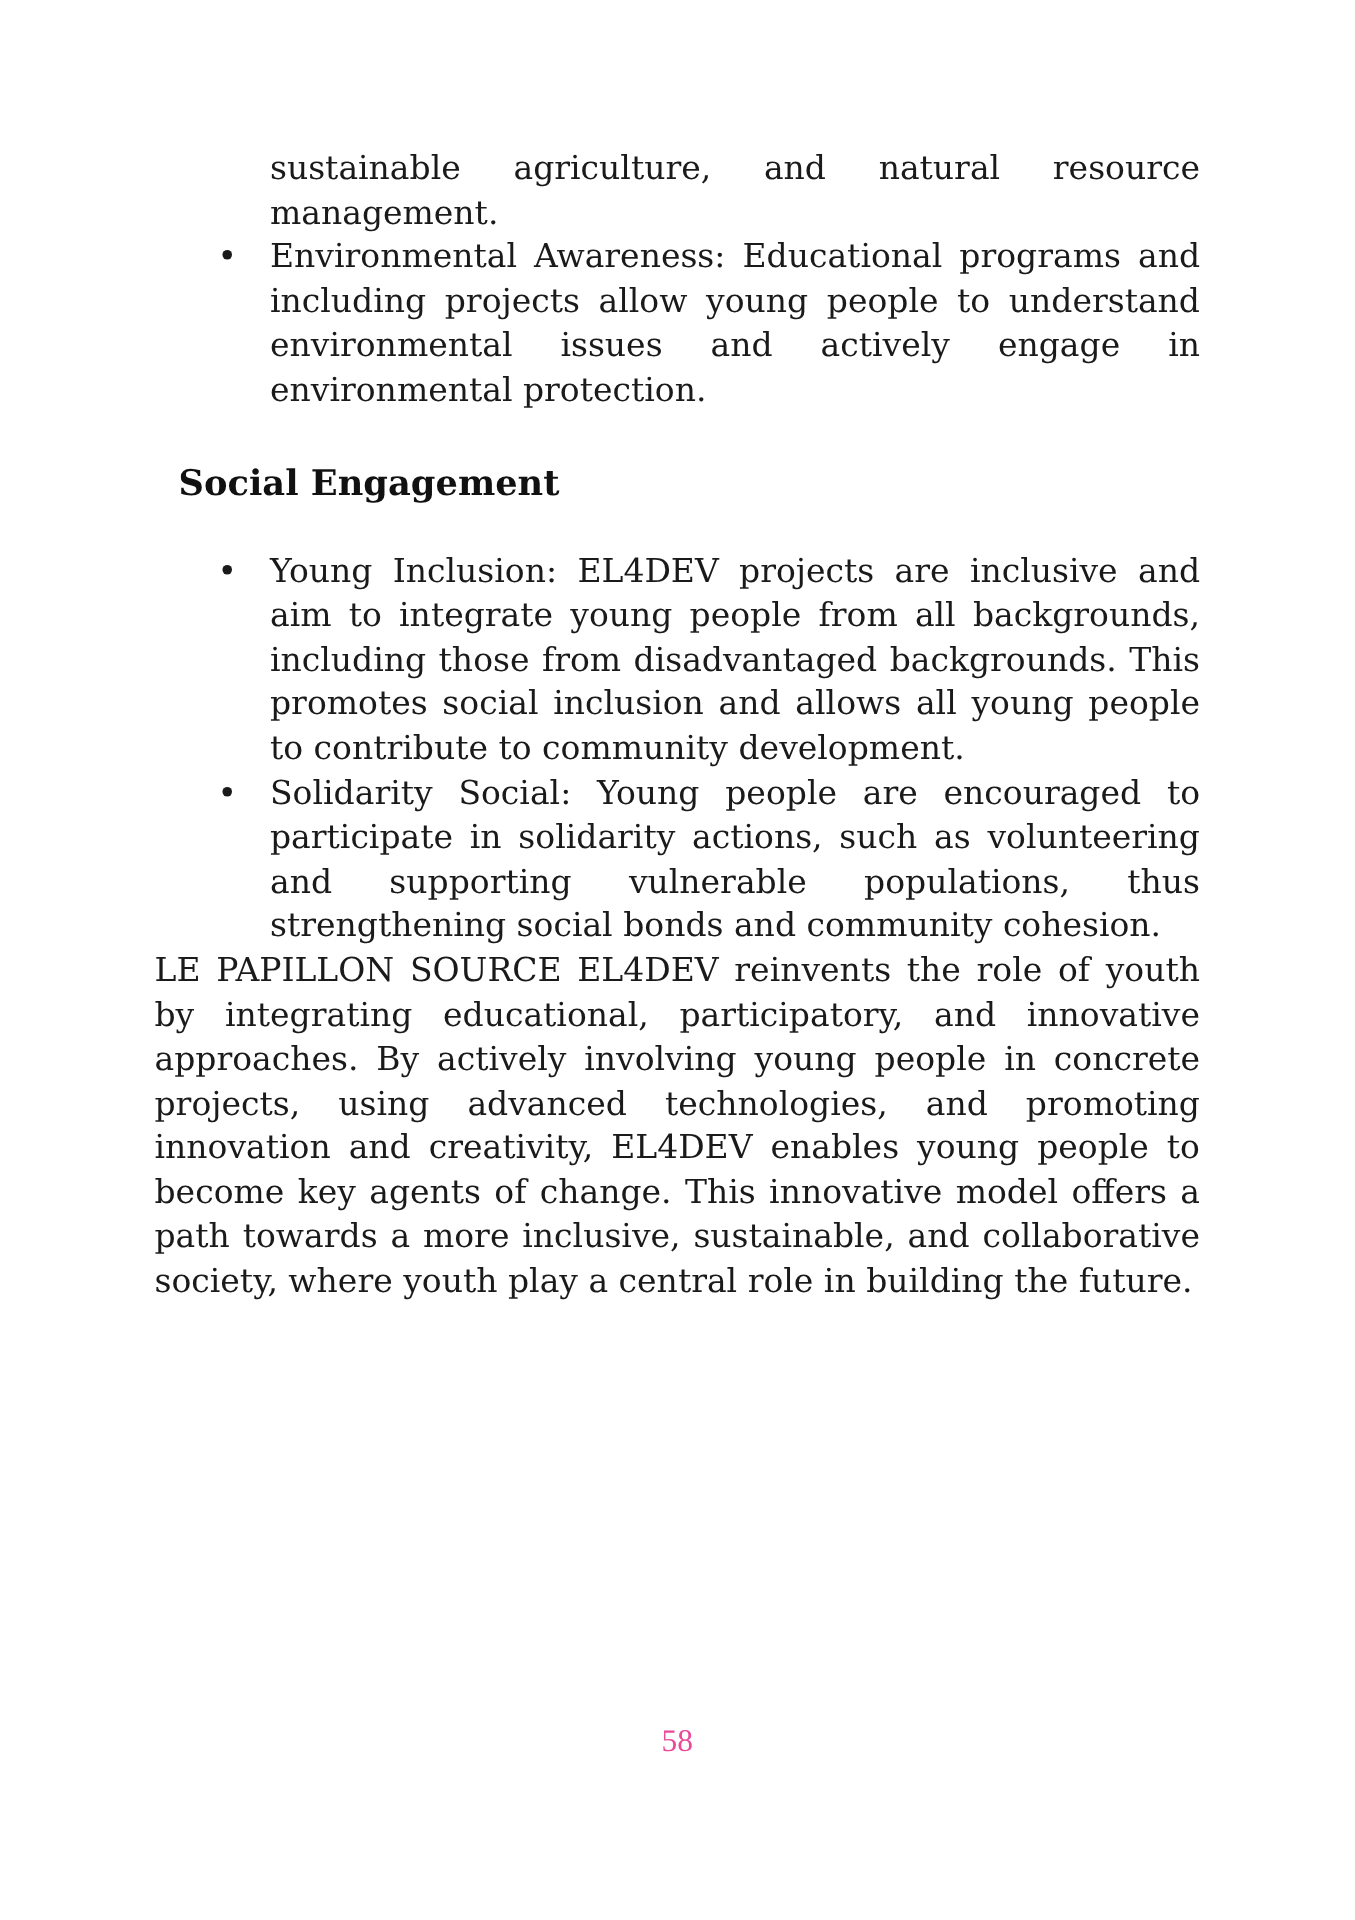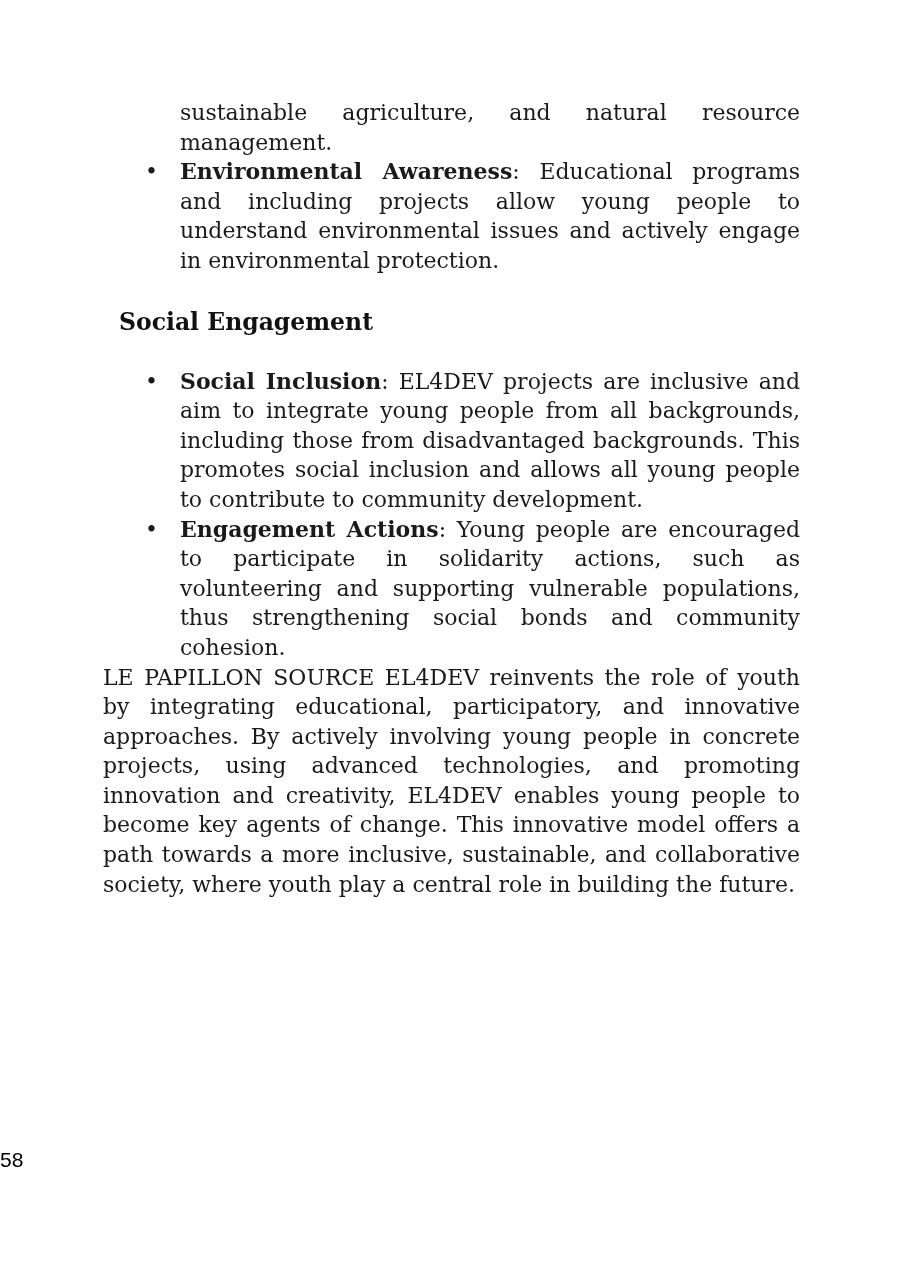--- a/index.html
+++ b/index.html
@@ -39,66 +39,67 @@
   .list-item .bullet {
     position: absolute;
     left: 42px;
     top: 0;
   }
   .continuation {
     padding-left: 77px;
     margin: 0;
   }
   .term {
-    font-weight: bold;
+    font-weight: normal;
   }
   h2.section-heading {
     font-size: 23.5px;
     line-height: 33px;
     font-weight: bold;
     margin: 30px 0 28px 16px;
     color: #111111;
   }
   h2.section-heading.conclusion {
     margin: 31px 0 27px 0;
   }
   .footer {
     position: absolute;
     left: 0;
     right: 0;
     top: 1147px;
-    font-family: Liberation Sans, sans-serif;
+    text-align: center;
+    font-family: Liberation Serif, serif;
     font-size: 21px;
     line-height: 26px;
-    color: #000000;
+    color: #ec4899;
   }
 </style>
 </head>
 <body>
 
 <div class="page">
   <div class="content">
 
     <p class="continuation justify body-par">sustainable agriculture, and natural resource management.</p>
 
     <div class="list-item justify">
       <span class="bullet">•</span>
       <span class="term">Environmental Awareness</span><span>: </span><span>Educational programs and including projects allow young people to understand environmental issues and actively engage in environmental protection.</span>
     </div>
 
     <h2 class="section-heading">Social Engagement</h2>
 
     <div class="list-item justify">
       <span class="bullet">•</span>
-      <span class="term">Social Inclusion</span><span>: </span><span>EL4DEV projects are inclusive and aim to integrate young people from all backgrounds, including those from disadvantaged backgrounds. This promotes social inclusion and allows all young people to contribute to community development.</span>
+      <span class="term">Young Inclusion</span><span>: </span><span>EL4DEV projects are inclusive and aim to integrate young people from all backgrounds, including those from disadvantaged backgrounds. This promotes social inclusion and allows all young people to contribute to community development.</span>
     </div>
 
     <div class="list-item justify">
       <span class="bullet">•</span>
-      <span class="term">Engagement Actions</span><span>: </span><span>Young people are encouraged to participate in solidarity actions, such as volunteering and supporting vulnerable populations, thus strengthening social bonds and community cohesion.</span>
+      <span class="term">Solidarity Social</span><span>: </span><span>Young people are encouraged to participate in solidarity actions, such as volunteering and supporting vulnerable populations, thus strengthening social bonds and community cohesion.</span>
     </div>
 
 
     <p class="body-par justify">LE PAPILLON SOURCE EL4DEV reinvents the role of youth by integrating educational, participatory, and innovative approaches. By actively involving young people in concrete projects, using advanced technologies, and promoting innovation and creativity, EL4DEV enables young people to become key agents of change. This innovative model offers a path towards a more inclusive, sustainable, and collaborative society, where youth play a central role in building the future.</p>
 
   </div>
 
   <div class="footer">58</div>
 </div>
 

